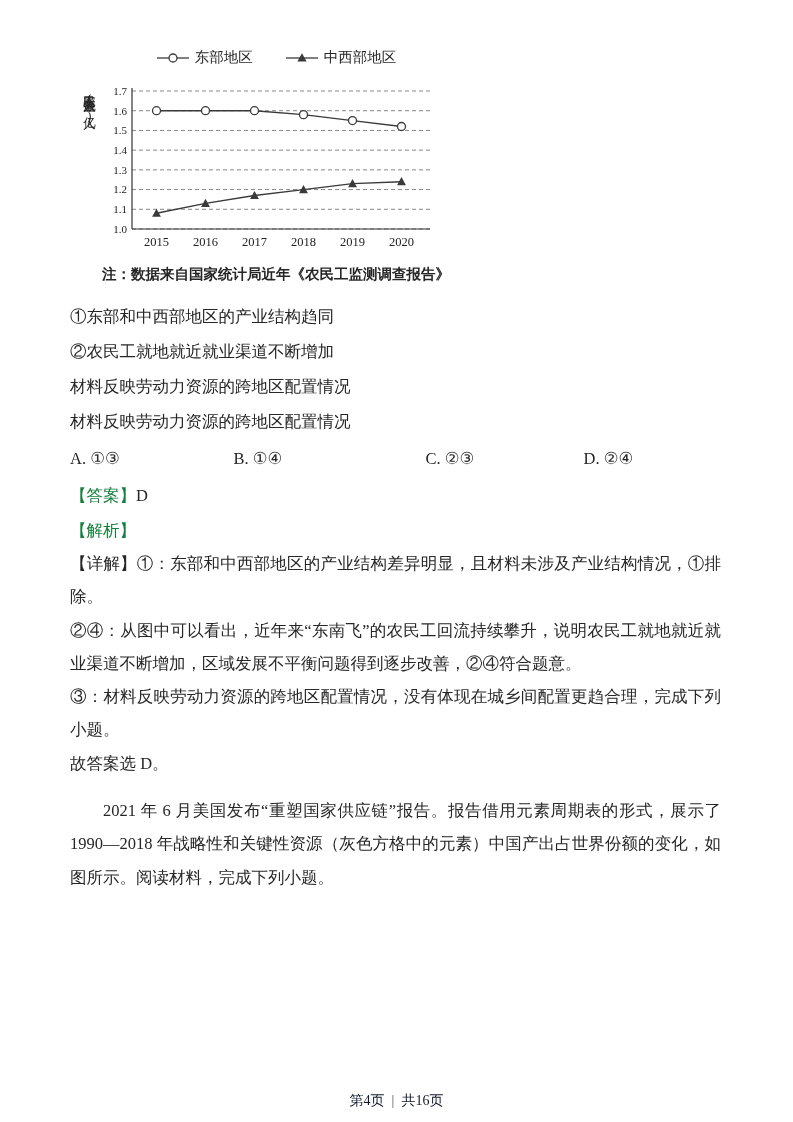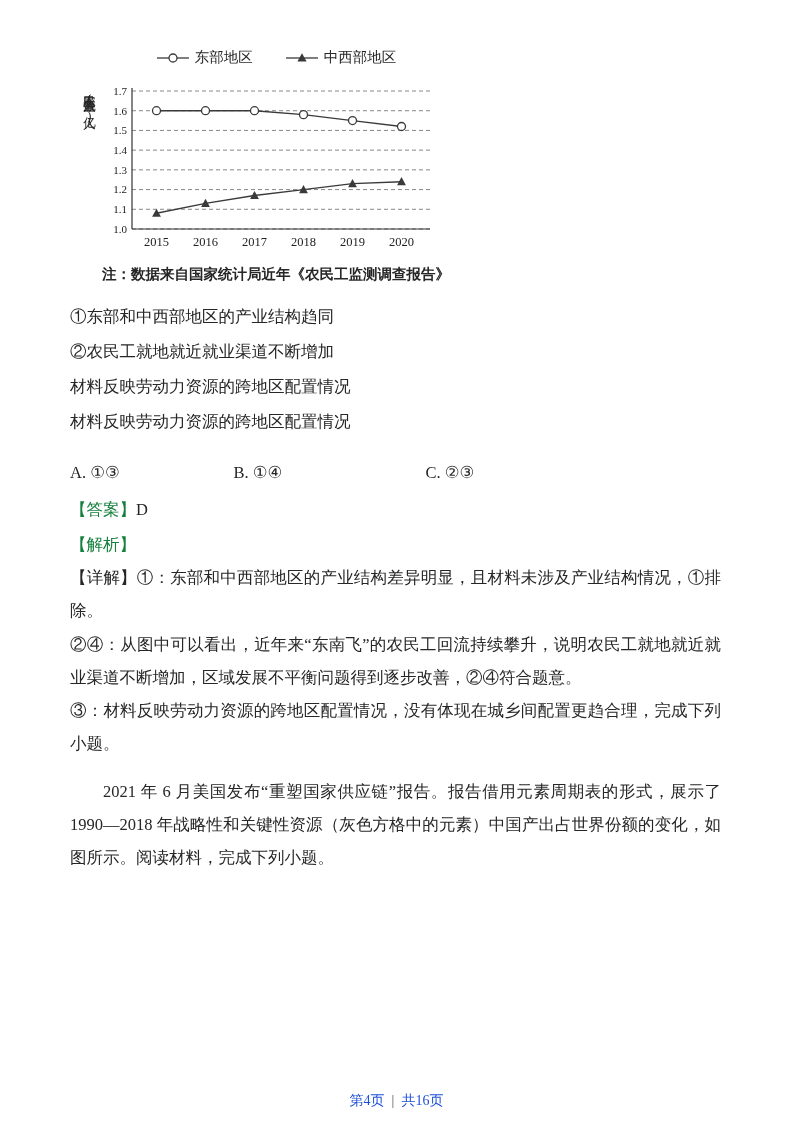--- a/index.html
+++ b/index.html
@@ -48,39 +48,39 @@
     text-align:center;
     white-space:nowrap;
   }
   
   .statements{margin-top:16px;}
   .statements p{margin:0;line-height:2.12;}
   .choices{
     display:grid;
     grid-template-columns:25.1% 29.5% 24.3% auto;
     line-height:2.12;
-    margin-top:16px;
+    margin-top:2px;
   }
   .answer-line,.analysis-line{line-height:2.0;margin:2px 0 0 0;}
   .blue{color:#15803d;}
   .explanation p{margin:0;line-height:2.02;text-align:justify;}
   .passage{
     margin:14px 0 0 0;
     line-height:2.02;
     text-align:justify;
     text-indent:2em;
   }
   
   .footer{
     position:absolute;
     left:0;right:0;bottom:12px;
     text-align:center;
     font-size:14px;
   }
-  .footer-page,.footer-total{color:#1d4ed8;}
+  .footer-page,.footer-total{color:#0f172a;}
   .footer-sep{color:#555;margin:0 7px;}
 </style>
 </head>
 <body>
 
 <div class="page">
   <div class="content">
 
     <div class="chart-block">
       <div class="chart-legend">
@@ -149,29 +149,31 @@
       <p>①东部和中西部地区的产业结构趋同</p>
       <p>②农民工就地就近就业渠道不断增加</p>
       <p>材料反映劳动力资源的跨地区配置情况</p>
       <p>材料反映劳动力资源的跨地区配置情况</p>
     </div>
 
     <div class="choices">
       <span>A. ①③</span>
       <span>B. ①④</span>
       <span>C. ②③</span>
+      <span>D. ②④</span>
     </div>
 
     <p class="answer-line"><span class="blue">【答案】</span><span>D</span></p>
     <p class="analysis-line"><span class="blue">【解析】</span></p>
 
     <div class="explanation">
       <p>【详解】①：东部和中西部地区的产业结构差异明显，且材料未涉及产业结构情况，①排除。</p>
       <p>②④：从图中可以看出，近年来“东南飞”的农民工回流持续攀升，说明农民工就地就近就业渠道不断增加，区域发展不平衡问题得到逐步改善，②④符合题意。</p>
       <p>③：材料反映劳动力资源的跨地区配置情况，没有体现在城乡间配置更趋合理，完成下列小题。</p>
+      <p>故答案选 D。</p>
     </div>
 
     <p class="passage">2021 年 6 月美国发布“重塑国家供应链”报告。报告借用元素周期表的形式，展示了 1990—2018 年战略性和关键性资源（灰色方格中的元素）中国产出占世界份额的变化，如图所示。阅读材料，完成下列小题。</p>
 
   </div>
 
   <div class="footer">
     <span class="footer-page">第4页</span><span class="footer-sep">|</span><span class="footer-total">共16页</span>
   </div>
 </div>

